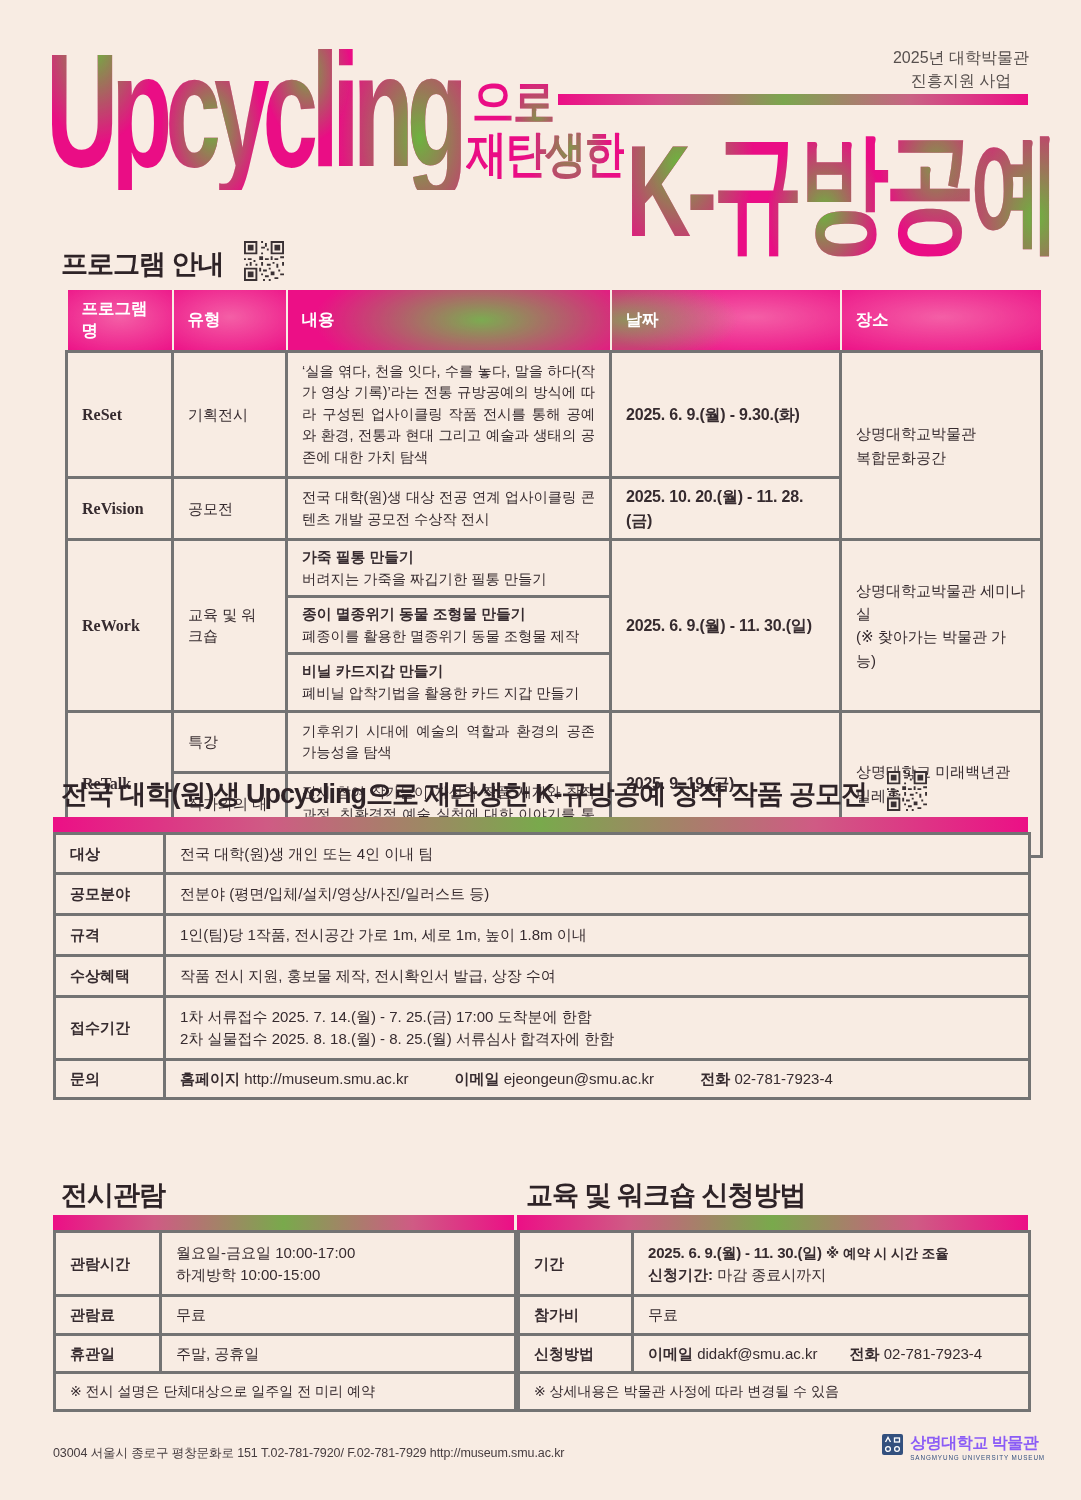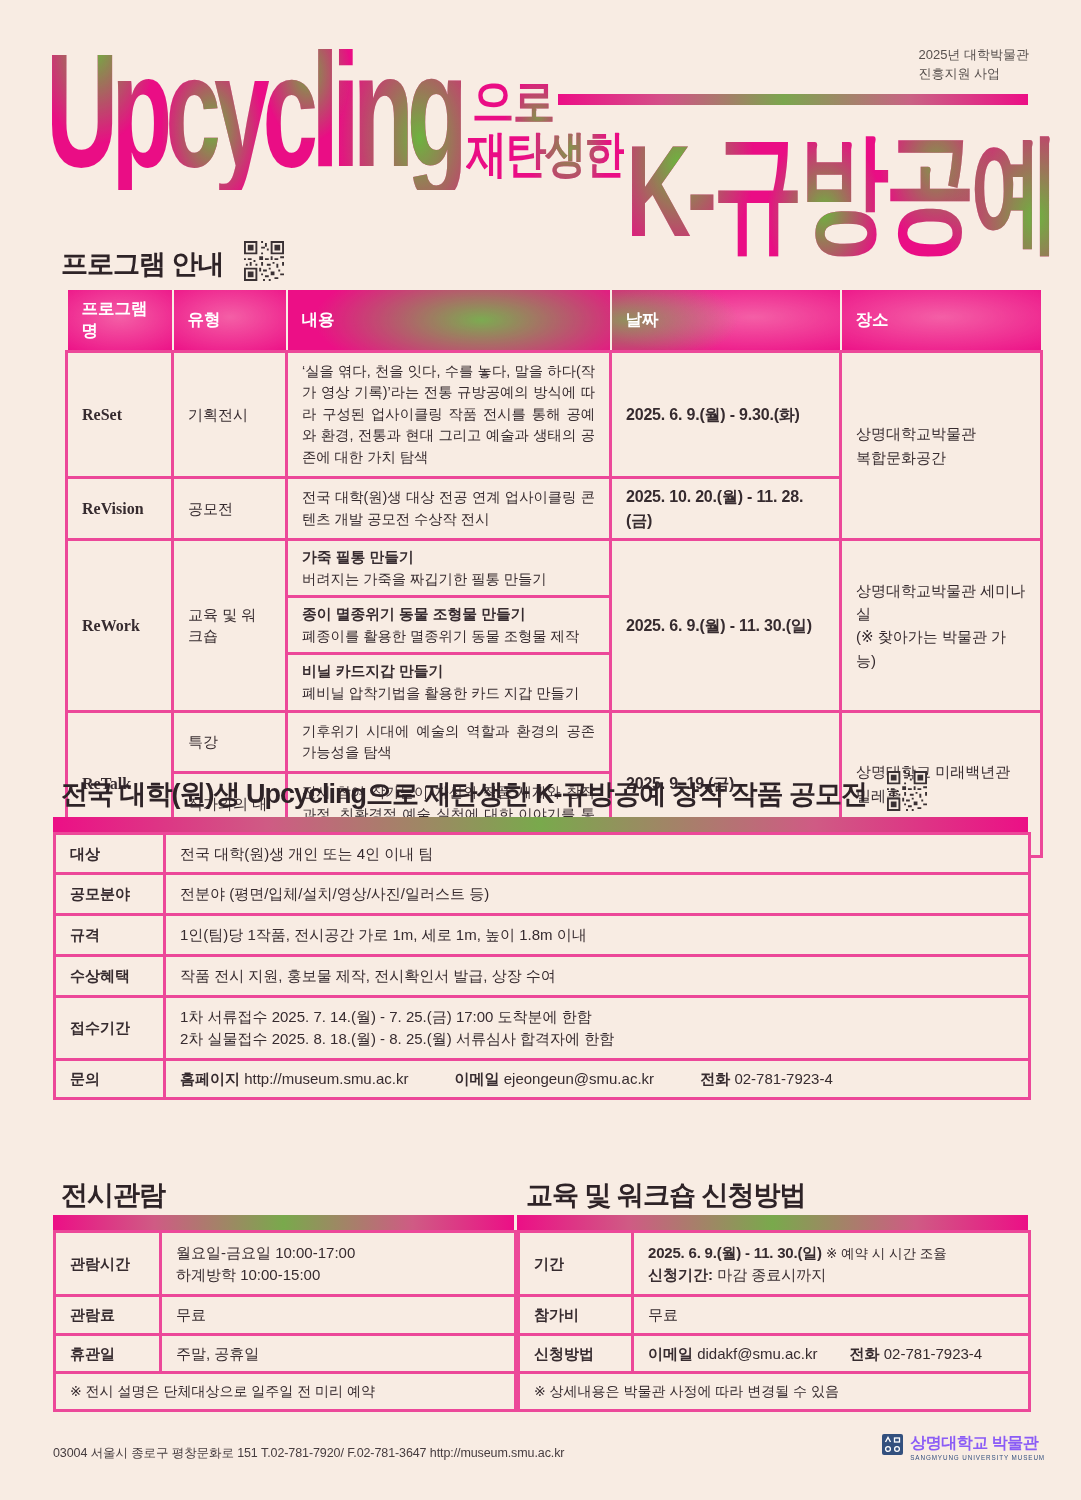--- a/index.html
+++ b/index.html
@@ -1,21 +1,21 @@
 <!DOCTYPE html>
 <html><head>
 <meta charset="utf-8">
 <style>
   html,body{margin:0;padding:0;}
   .poster{
     position:relative;width:1081px;height:1500px;background:#f8ece3;overflow:hidden;
     font-family:"Liberation Sans","DejaVu Sans",sans-serif;color:#362b2f;
   }
   
-  .subsidy{position:absolute;top:46px;right:52px;text-align:left;font-size:13px;line-height:1.45;color:#57504e;}
+  .subsidy{position:absolute;top:46px;right:52px;text-align:center;font-size:16px;line-height:1.45;color:#57504e;}
   .grad-text{
     -webkit-background-clip:text;background-clip:text;color:transparent;
     line-height:1;white-space:nowrap;position:absolute;transform-origin:top left;font-weight:800;
   }
   .title-en{
     left:46px;top:28px;font-size:100px;letter-spacing:-7px;transform:scaleY(1.62);
     background:
       radial-gradient(circle at 12% 12%, #6db33f 0%, rgba(109,179,63,0) 16%),
       radial-gradient(circle at 40% 62%, #6db33f 0%, rgba(109,179,63,0) 20%),
       radial-gradient(circle at 63% 28%, rgba(109,179,63,.9) 0%, rgba(109,179,63,0) 16%),
@@ -40,21 +40,21 @@
     -webkit-background-clip:text;background-clip:text;
   }
   .title-line{position:absolute;left:558px;top:94px;width:470px;height:11px;
     background:linear-gradient(90deg,#ec0f86 0%,#d44f88 22%,#7ba64e 48%,#c96284 75%,#ec0f86 100%);}
   
   .sec-head{position:absolute;display:flex;align-items:flex-start;gap:12px;}
   .sec-head h2{margin:8px;font-size:27px;font-weight:800;letter-spacing:-1px;color:#2e2327;line-height:1.15;}
   .qr{width:40px;height:40px;flex:0 0 auto;}
   
   table{border-collapse:collapse;table-layout:fixed;background:#f8ece3;}
-  td{border:3px solid #ec4899;padding:6px 14px;vertical-align:middle;font-size:15px;line-height:1.45;}
+  td{border:3px solid #737373;padding:6px 14px;vertical-align:middle;font-size:15px;line-height:1.45;}
   th{border:2px solid #f8ece3;color:#fff;font-size:16.5px;font-weight:700;text-align:left;padding:8px 14px;
      background:radial-gradient(140% 130% at 50% 45%, #f45fa6 0%, rgba(244,95,166,0) 58%),#ec0f86;}
   th.th-green{background:radial-gradient(72% 140% at 60% 50%, #7cab51 0%, rgba(124,171,81,0) 72%),#ec0f86;}
   th.th-greenleft{background:
       radial-gradient(90% 140% at 6% 50%, rgba(124,171,81,.8) 0%, rgba(124,171,81,0) 55%),
       radial-gradient(120% 120% at 62% 45%, #f45fa6 0%, rgba(244,95,166,0) 60%),#ec0f86;}
   .cell-name{font-weight:700;font-size:16px;font-family:Liberation Serif, serif;}
   .cell-type{font-size:15px;}
   .cell-desc{font-size:14.3px;text-align:justify;line-height:1.5;padding:8px 14px;}
   .cell-date{font-size:16px;font-weight:600;letter-spacing:-.2px;}
@@ -65,21 +65,21 @@
   .lbl{font-weight:700;font-size:15px;}
   
   .grad-bar{height:15px;background:linear-gradient(90deg,#ec0f86 0%,#cf5b84 22%,#79a94c 50%,#cf5b84 78%,#ec0f86 100%);}
   
   .t1-wrap{position:absolute;left:53px;top:288px;padding-left:12px;}
   .t2-wrap{position:absolute;left:53px;top:817px;width:975px;}
   .t3-wrap{position:absolute;left:53px;top:1215px;width:461px;}
   .t4-wrap{position:absolute;left:517px;top:1215px;width:511px;}
   .sp{display:inline-block;width:42px;}
   .note-cell{font-size:14px;}
-  .small-note{font-size:13.5px;font-weight:400;}
+  .small-note{font-size:13.5px;font-weight:700;}
   .bold-inline{font-weight:700;}
   
   .footer-address{position:absolute;left:53px;top:1445px;font-size:12.5px;color:#453c3f;letter-spacing:-.1px;}
   .footer-logo{position:absolute;right:36px;top:1434px;display:flex;align-items:flex-start;gap:7px;}
   .logo-texts{display:flex;flex-direction:column;}
   .logo-title{font-size:16px;font-weight:700;color:#8b5cf6;letter-spacing:-.5px;line-height:1.1;}
   .logo-sub{font-size:6.3px;color:#33507e;letter-spacing:.9px;margin-top:2px;}
 </style>
 </head>
 <body>
@@ -301,21 +301,21 @@
           <span>02-781-7923-4</span>
         </td>
       </tr>
       <tr style="height:38px">
         <td class="note-cell" colspan="2">※ 상세내용은 박물관 사정에 따라 변경될 수 있음</td>
       </tr>
     </tbody>
       </table>
   </div>
 
-  <div class="footer-address">03004 서울시 종로구 평창문화로 151   T.02-781-7920/ F.02-781-3647  http://museum.smu.ac.kr</div>
+  <div class="footer-address">03004 서울시 종로구 평창문화로 151   T.02-781-7920/ F.02-781-7929  http://museum.smu.ac.kr</div>
   <div class="footer-logo">
     <svg width="21" height="21" viewBox="0 0 21 21">
       <rect x="0" y="0" width="21" height="21" rx="2" fill="#33507e"></rect>
       <path d="M3.5 8 L6 3.5 L8.5 8" fill="none" stroke="#fff" stroke-width="1.4"></path>
       <rect x="12.5" y="4" width="5" height="4" fill="none" stroke="#fff" stroke-width="1.3"></rect>
       <circle cx="6" cy="15" r="2.4" fill="none" stroke="#fff" stroke-width="1.3"></circle>
       <circle cx="15" cy="15" r="2.4" fill="none" stroke="#fff" stroke-width="1.3"></circle>
     </svg>
     <div class="logo-texts">
       <span class="logo-title">상명대학교 박물관</span>

